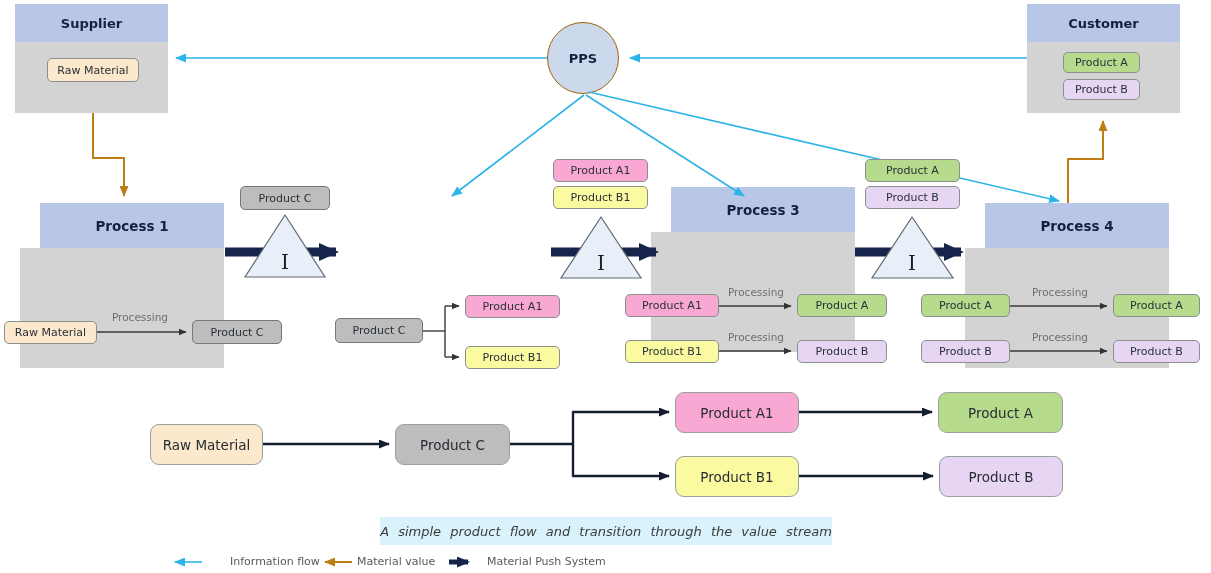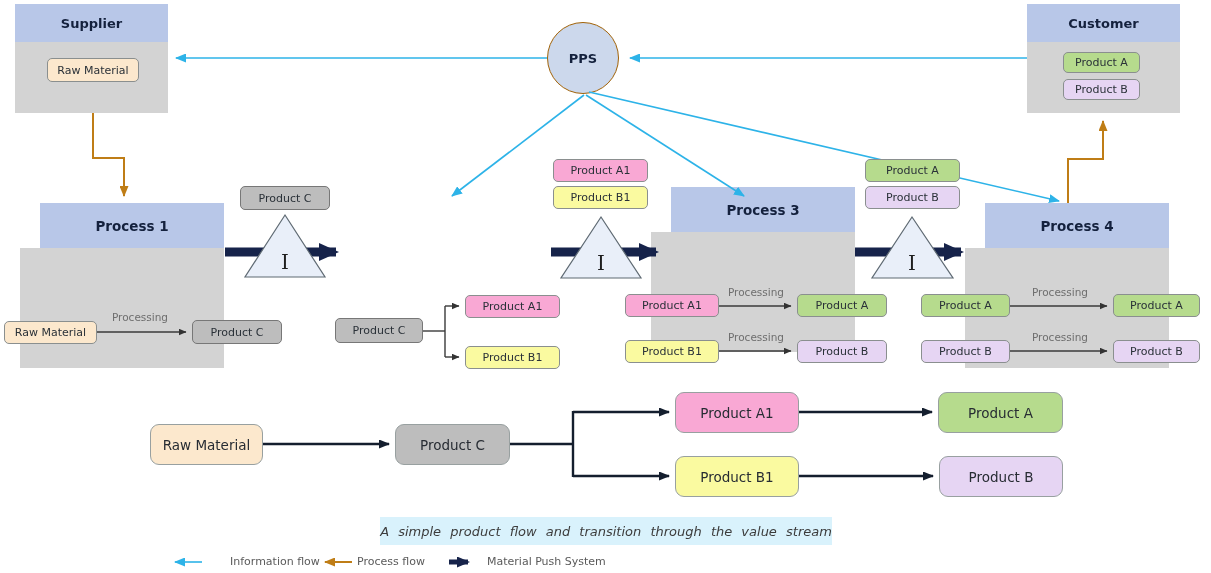--- a/index.html
+++ b/index.html
@@ -184,16 +184,16 @@
   <div class="node c-peach" style="left:150px;top:424px;width:113px;height:41px;">Raw Material</div>
   <div class="node c-gray" style="left:395px;top:424px;width:115px;height:41px;">Product C</div>
   <div class="node c-blue" style="left:675px;top:392px;width:124px;height:41px;">Product A1</div>
   <div class="node c-yellow" style="left:675px;top:456px;width:124px;height:41px;">Product B1</div>
   <div class="node c-green" style="left:938px;top:392px;width:125px;height:41px;">Product A</div>
   <div class="node c-purple" style="left:939px;top:456px;width:124px;height:41px;">Product B</div>
 
   <div class="caption">A simple product flow and transition through the value stream</div>
 
   <div class="legend-label" style="left:206px;top:555px;margin-left:24px;">Information flow</div>
-  <div class="legend-label" style="left:357px;top:555px;">Process flow</div>
+  <div class="legend-label" style="left:357px;top:555px;">Material value</div>
   <div class="legend-label" style="left:487px;top:555px;">Material Push System</div>
 
 </div>
 
 </body></html>

